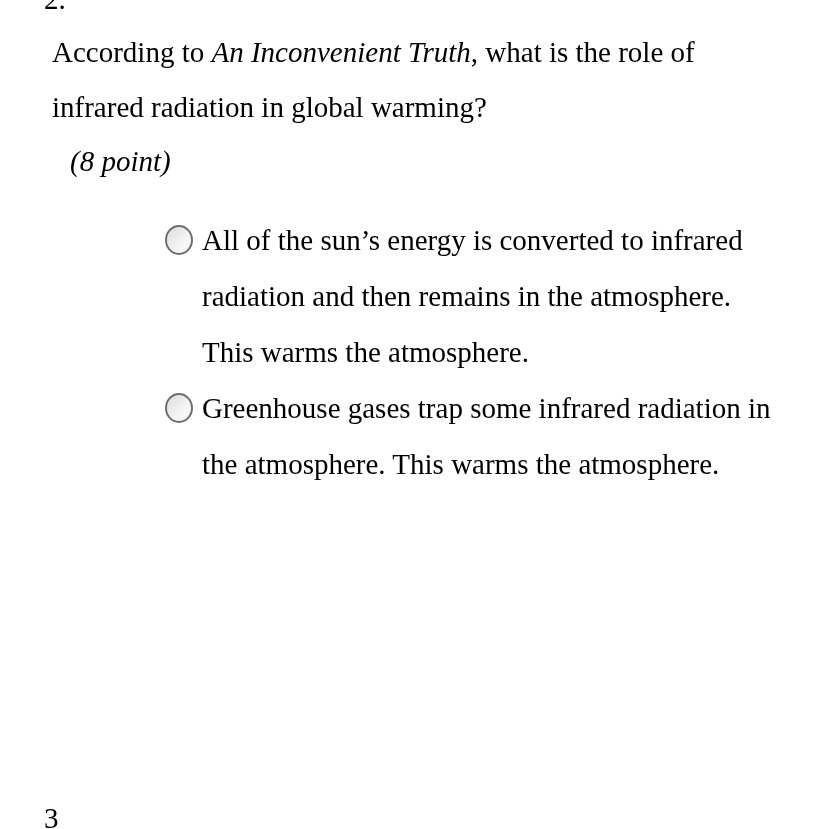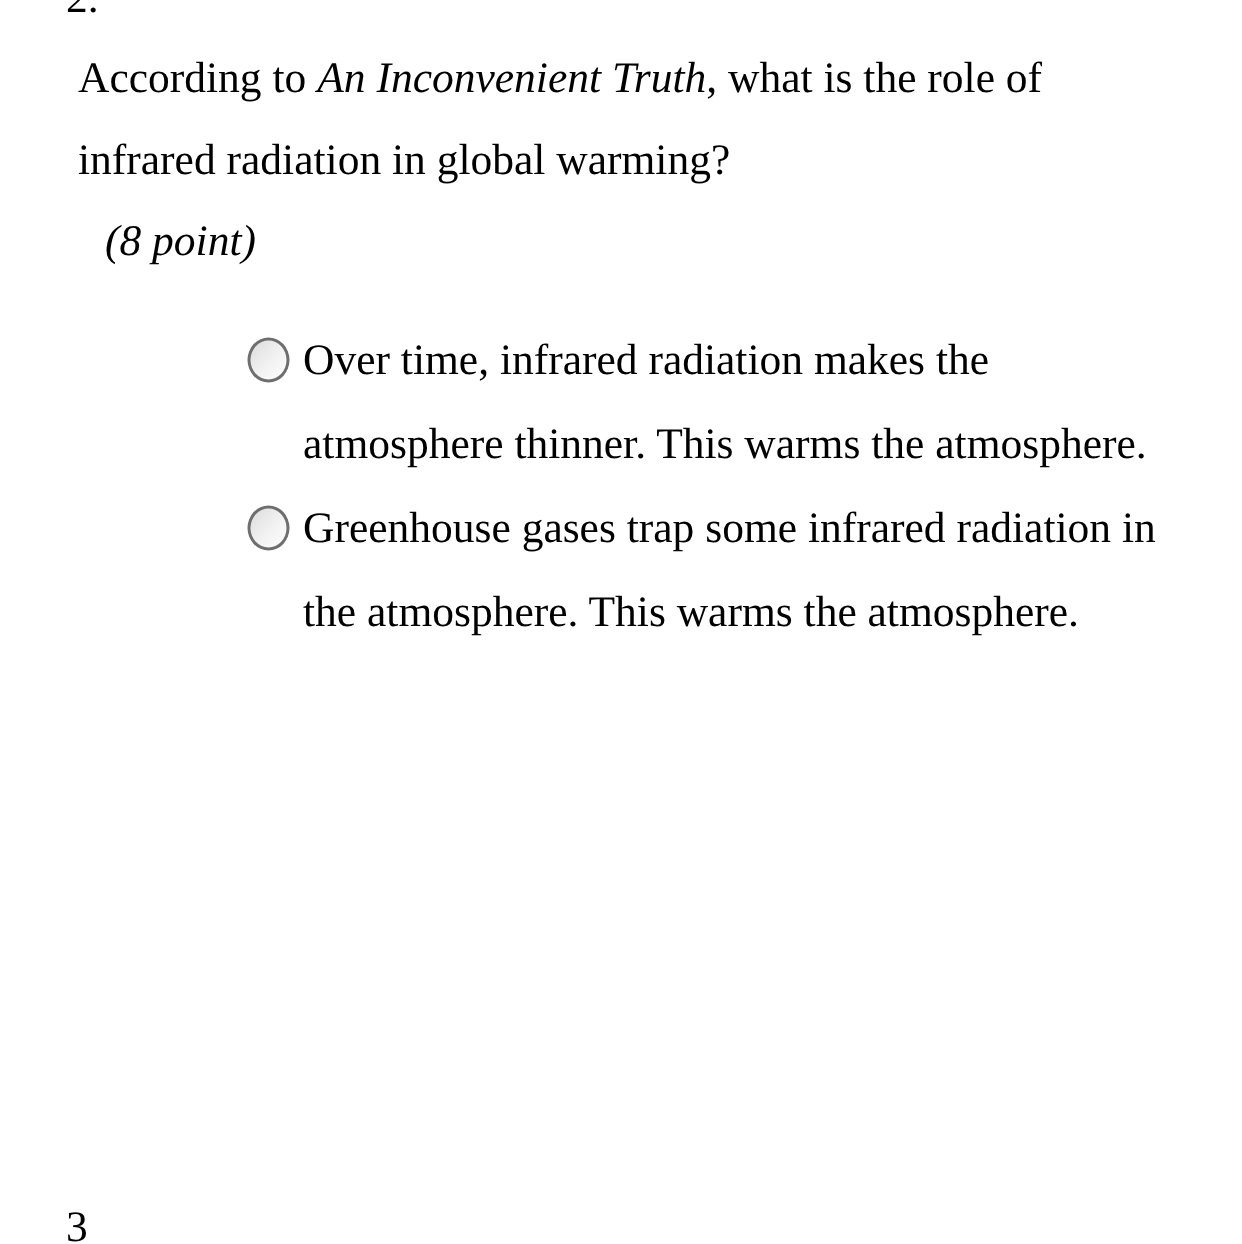--- a/index.html
+++ b/index.html
@@ -67,25 +67,25 @@
 <body>
 
 <div id="prev-question-number" class="abs">2.</div>
 
 <div id="question-text" class="abs"><span>According to </span><span class="italic-title">An Inconvenient Truth</span><span>, what is the role of infrared radiation in global warming?</span></div>
 
 <div id="points-note" class="abs">(8 point)</div>
 
 <div id="options-list" class="abs">
 
-
   <div class="option">
     <span class="radio"></span>
-    <span>Over time, infrared radiation makes the atmosphere thinner. This warms the atmosphere.</span>
+    <span>All of the sun’s energy is converted to infrared radiation and then remains in the atmosphere. This warms the atmosphere.</span>
   </div>
+
 
   <div class="option">
     <span class="radio"></span>
     <span>Greenhouse gases trap some infrared radiation in the atmosphere. This warms the atmosphere.</span>
   </div>
 
 </div>
 
 <div id="next-question-number" class="abs">3</div>
 

